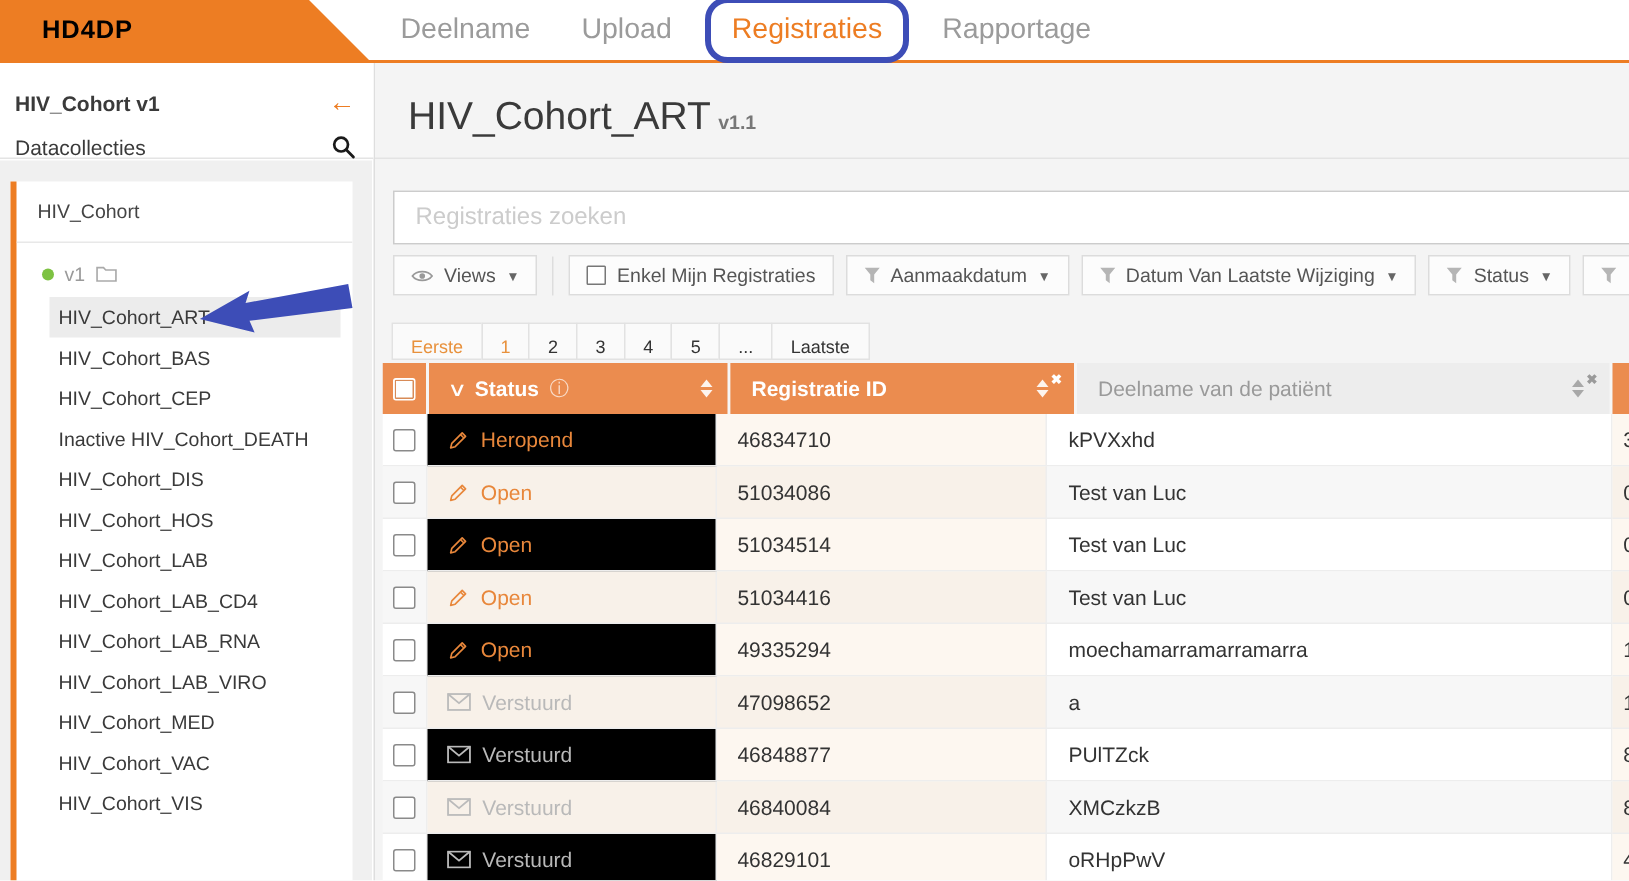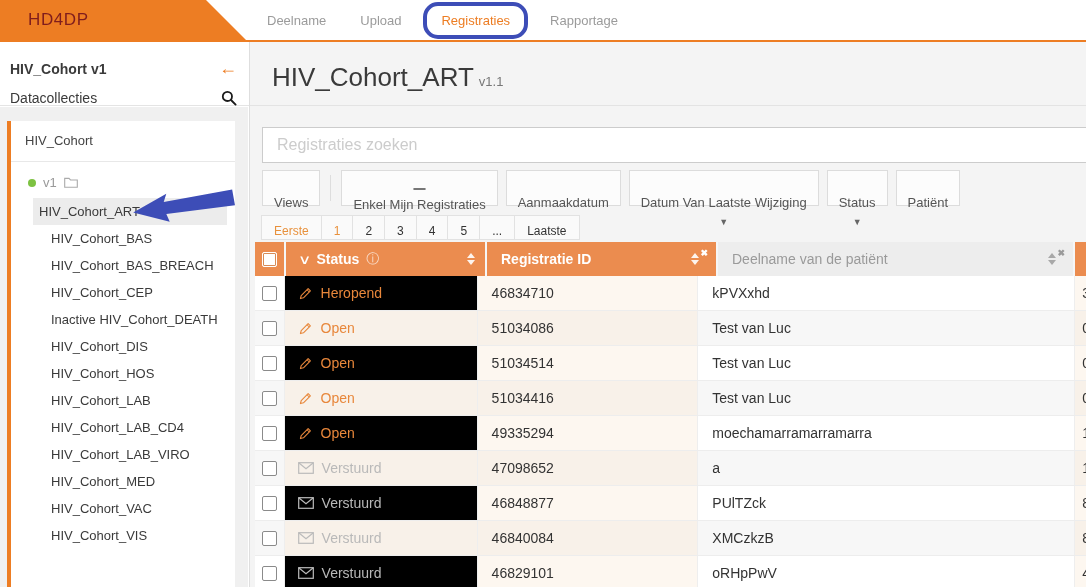--- a/index.html
+++ b/index.html
@@ -6,65 +6,65 @@
   html,body { width:1086px; height:587px; overflow:hidden; background:#fff;
               font-family:"Liberation Sans", sans-serif; }
   body { position:relative; }
 
   
   .navbar { position:absolute; left:0; top:0; width:1086px; height:42px;
             background:#fff; border-bottom:2px solid #ED7D23; z-index:3; }
   .logo-wrap { position:absolute; left:0; top:0; width:246px; height:40px; background:#ED7D23;
                clip-path:polygon(0 0, 206px 0, 246px 100%, 0 100%);
                display:flex; align-items:center; padding-left:28px; }
-  .logo { color:#7f1d1d; font-size:17px; font-weight:normal; letter-spacing:.6px; }
+  .logo { color:#000000; font-size:17px; font-weight:bold; letter-spacing:.6px; }
   .nav-items { position:absolute; left:250px; top:0; height:40px; display:flex; align-items:center; }
-  .nav-item { font-size:13px; color:#9b9b9b; padding:0 17px; cursor:pointer; white-space:nowrap; }
+  .nav-item { font-size:19px; color:#9b9b9b; padding:0 17px; cursor:pointer; white-space:nowrap; }
   .nav-item.active { color:#ED7D23;border-radius:15px; }
   .nav-item.annotated { border:4px solid #3D4DB7; padding:7px 14px; margin:0 5px; }
 
   
   .sidebar { position:absolute; left:0; top:42px; width:250px; bottom:0;
              background:#fff; border-right:1px solid #dedede; }
   .sidebar-head { height:64px; padding:6px 12px 0 10px; border-bottom:1px solid #e4e4e4; background:#fff; }
   .side-row { display:flex; justify-content:space-between; align-items:flex-end; height:29px; }
   .side-title { font-weight:bold; font-size:14px; color:#3a3a3a; }
   .back-arrow { color:#ED7D23; font-size:18px; font-weight:bold; line-height:1; cursor:pointer; }
   .side-sub { font-size:14px; color:#3a3a3a; }
   .sidebar-body { position:absolute; top:65px; left:0; right:1px; bottom:0;
                   background:#f0f0f0; padding-top:14px; }
   .side-card { margin:0 13px 0 7px; background:#fff; border-left:4px solid #ED7D23;
                height:100%; overflow:hidden; }
   .card-title { font-size:13px; color:#444; padding:12px 10px 13px 14px; border-bottom:1px solid #e8e8e8; }
   .version-row { display:flex; align-items:center; gap:7px; padding:13px 0 8px 17px;
                  color:#9a9a9a; font-size:13px; cursor:pointer;text-align:right; }
   .dot { width:8px; height:8px; border-radius:50%; background:#7DC242; }
   .side-item { font-size:13px; color:#3a3a3a; height:27px; line-height:27px;
-               padding-left:40px; white-space:nowrap; cursor:pointer; }
+               padding-left:28px; white-space:nowrap; cursor:pointer; }
   .side-item.selected { background:#ececec; margin-left:22px; margin-right:8px; padding-left:6px; }
 
   
   .blue-arrow { position:absolute; left:131px; top:187px; z-index:6; pointer-events:none; }
 
   
   .main { position:absolute; left:250px; top:42px; right:0; bottom:0; background:#f4f4f4; overflow:hidden; }
   .title-bar { height:64px; border-bottom:1px solid #e3e3e3; display:flex; align-items:flex-end;
                padding:0 0 12px 22px; }
   .page-title { font-size:26px; color:#3a3a3a; }
-  .page-version { font-size:13px; color:#777; margin-left:5px; padding-bottom:4px; }
+  .page-version { font-size:13px; color:#777; margin-left:5px; padding-bottom:4px;font-weight:bold; }
 
   .search-input { position:absolute; left:12px; top:85px; width:826px; height:36px;
                   border:1px solid #ccc; background:#fff; font-size:16px; color:#444;
                   padding:0 14px; font-family:inherit; outline:none; }
   .search-input::placeholder { color:#ccc; }
 
   .filter-row { position:absolute; left:12px; top:128px; display:flex; align-items:center; gap:8px; }
   .fbtn { display:inline-flex; align-items:center; gap:7px; background:#fcfcfc;
-          border:1px solid #dcdcdc; height:27px; padding:17px 11px; font-size:13px;
-          color:#555; cursor:pointer; white-space:nowrap;flex-direction:column; }
+          border:1px solid #dcdcdc; height:27px; padding:0 11px; font-size:13px;
+          color:#555; cursor:pointer; white-space:nowrap; }
   .sep { width:1px; height:26px; background:#ddd; margin:0 2px; }
   .caret { font-size:9px; color:#666; }
   .checkbox { display:inline-block; width:13px; height:13px; border:1.5px solid #777;
               background:#fff; border-radius:1px; }
 
   .pagination { display:flex; position:absolute; left:12px; top:173px; }
   .pg { border:1px solid #e2e2e2; margin-left:-1px; background:#fafafa; height:25px;
         line-height:23px; padding:4px 12px; font-size:12px; color:#333; cursor:pointer; }
   .pg.active { color:#E8913C; }
 
@@ -155,34 +155,34 @@
         <svg width="14" height="11" viewBox="0 0 14 11">
           <path d="M0.7 1.4 H5 L6.5 3 H13.3 V10.3 H0.7 Z" fill="none" stroke="#aaa" stroke-width="1.1"></path>
         </svg>
       </div>
       <div>
 
           <div class="side-item selected">HIV_Cohort_ART</div>
 
           <div class="side-item">HIV_Cohort_BAS</div>
 
-          <div class="side-item">HIV_Cohort_BAS_BREACH</div>
 
           <div class="side-item">HIV_Cohort_CEP</div>
 
           <div class="side-item">Inactive HIV_Cohort_DEATH</div>
 
           <div class="side-item">HIV_Cohort_DIS</div>
 
           <div class="side-item">HIV_Cohort_HOS</div>
 
           <div class="side-item">HIV_Cohort_LAB</div>
 
           <div class="side-item">HIV_Cohort_LAB_CD4</div>
 
+          <div class="side-item">HIV_Cohort_LAB_RNA</div>
 
           <div class="side-item">HIV_Cohort_LAB_VIRO</div>
 
           <div class="side-item">HIV_Cohort_MED</div>
 
           <div class="side-item">HIV_Cohort_VAC</div>
 
           <div class="side-item">HIV_Cohort_VIS</div>
         </div>
     </div>

